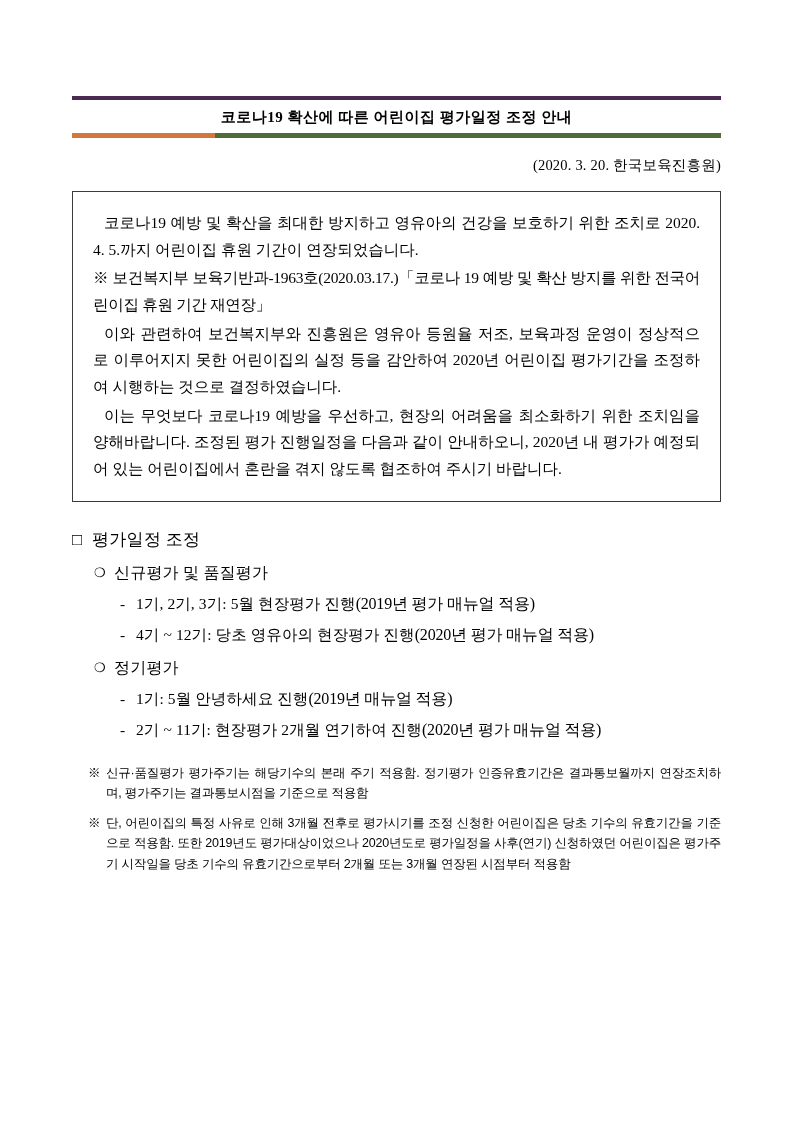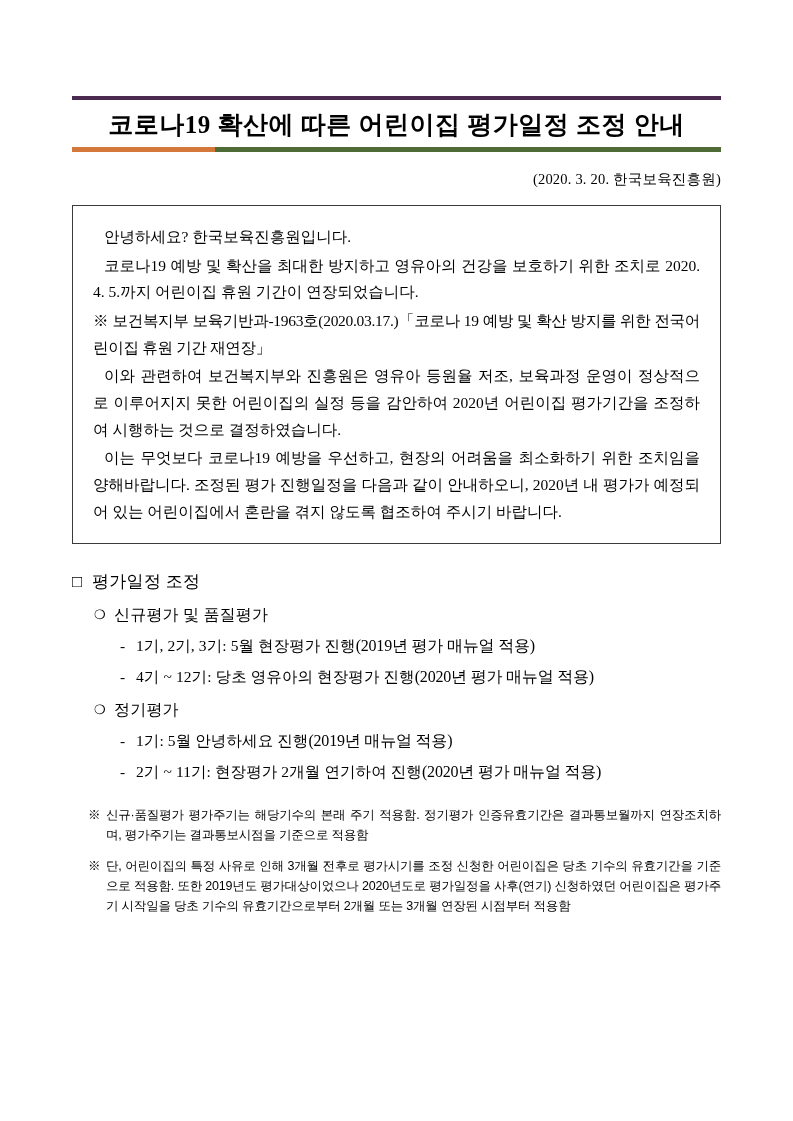--- a/index.html
+++ b/index.html
@@ -27,21 +27,21 @@
   .title-block {
     margin-top: 96px;
   }
   .title-rule-top {
     height: 4px;
     background: #4b2a52;
     width: 100%;
   }
   .title-text {
     text-align: center;
-    font-size: 25px;
+    font-size: 15px;
     font-weight: bold;
     letter-spacing: 0.5px;
     padding: 8px 0 6px 0;
     color: #000;
     font-family: "Liberation Serif", serif;
   }
   .title-rule-bottom {
     height: 5px;
     width: 100%;
     display: flex;
@@ -158,21 +158,20 @@
     <div class="title-text">코로나19 확산에 따른 어린이집 평가일정 조정 안내</div>
     <div class="title-rule-bottom">
       <div class="seg-orange"></div>
       <div class="seg-green"></div>
     </div>
   </div>
 
   <div class="byline">(2020. 3. 20. 한국보육진흥원)</div>
 
   <div class="intro-box">
-    <p class="indent">안녕하세요? 한국보육진흥원입니다.</p>
     <p class="indent">코로나19 예방 및 확산을 최대한 방지하고 영유아의 건강을 보호하기 위한 조치로 2020. 4. 5.까지 어린이집 휴원 기간이 연장되었습니다.</p>
     <p class="intro-note">※ 보건복지부 보육기반과-1963호(2020.03.17.)「코로나 19 예방 및 확산 방지를 위한 전국어린이집 휴원 기간 재연장」</p>
     <p class="indent">이와 관련하여 보건복지부와 진흥원은 영유아 등원율 저조, 보육과정 운영이 정상적으로 이루어지지 못한 어린이집의 실정 등을 감안하여 2020년 어린이집 평가기간을 조정하여 시행하는 것으로 결정하였습니다.</p>
     <p class="indent">이는 무엇보다 코로나19 예방을 우선하고, 현장의 어려움을 최소화하기 위한 조치임을 양해바랍니다. 조정된 평가 진행일정을 다음과 같이 안내하오니, 2020년 내 평가가 예정되어 있는 어린이집에서 혼란을 겪지 않도록 협조하여 주시기 바랍니다.</p>
   </div>
 
   <div class="section">
 
     <div class="lvl1">
       <span class="bullet">□</span><span>평가일정 조정</span>

